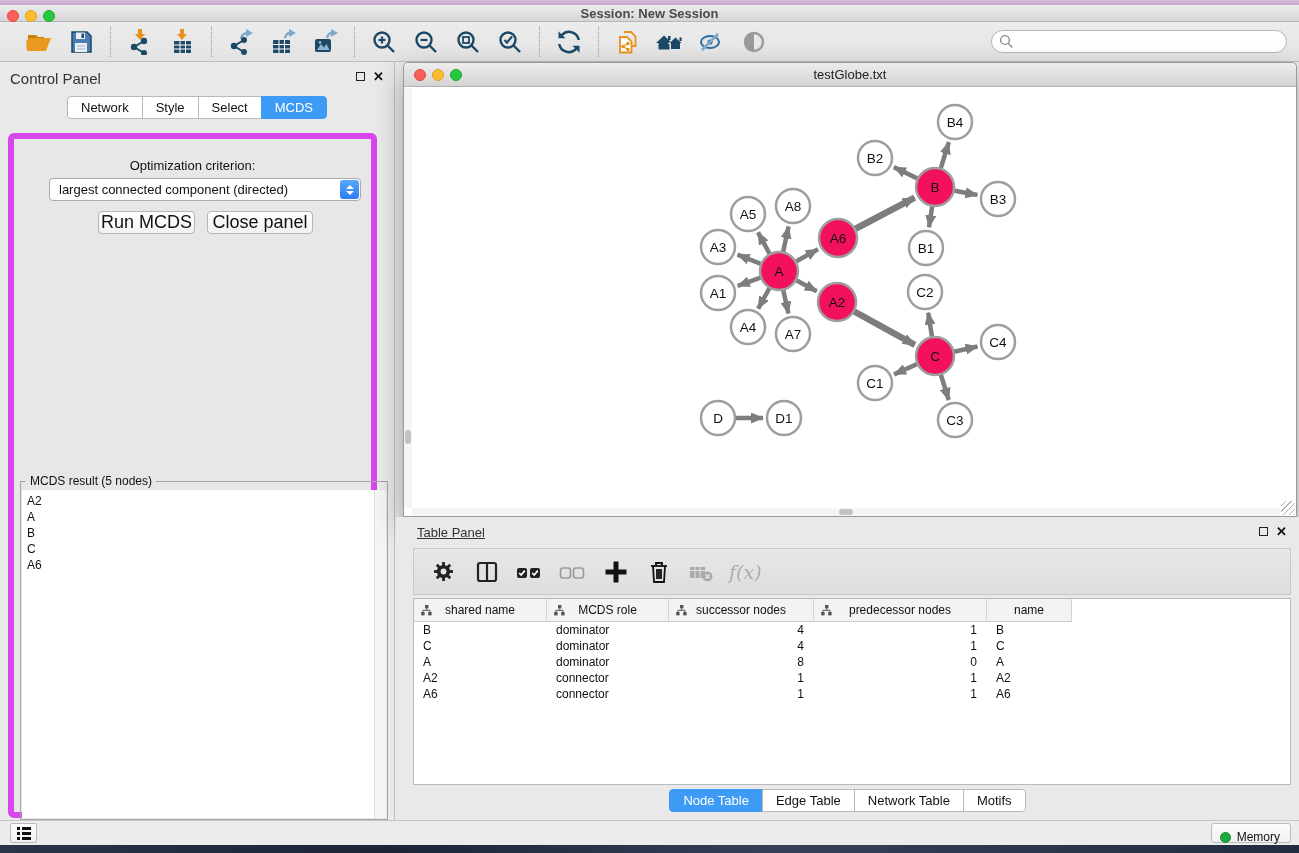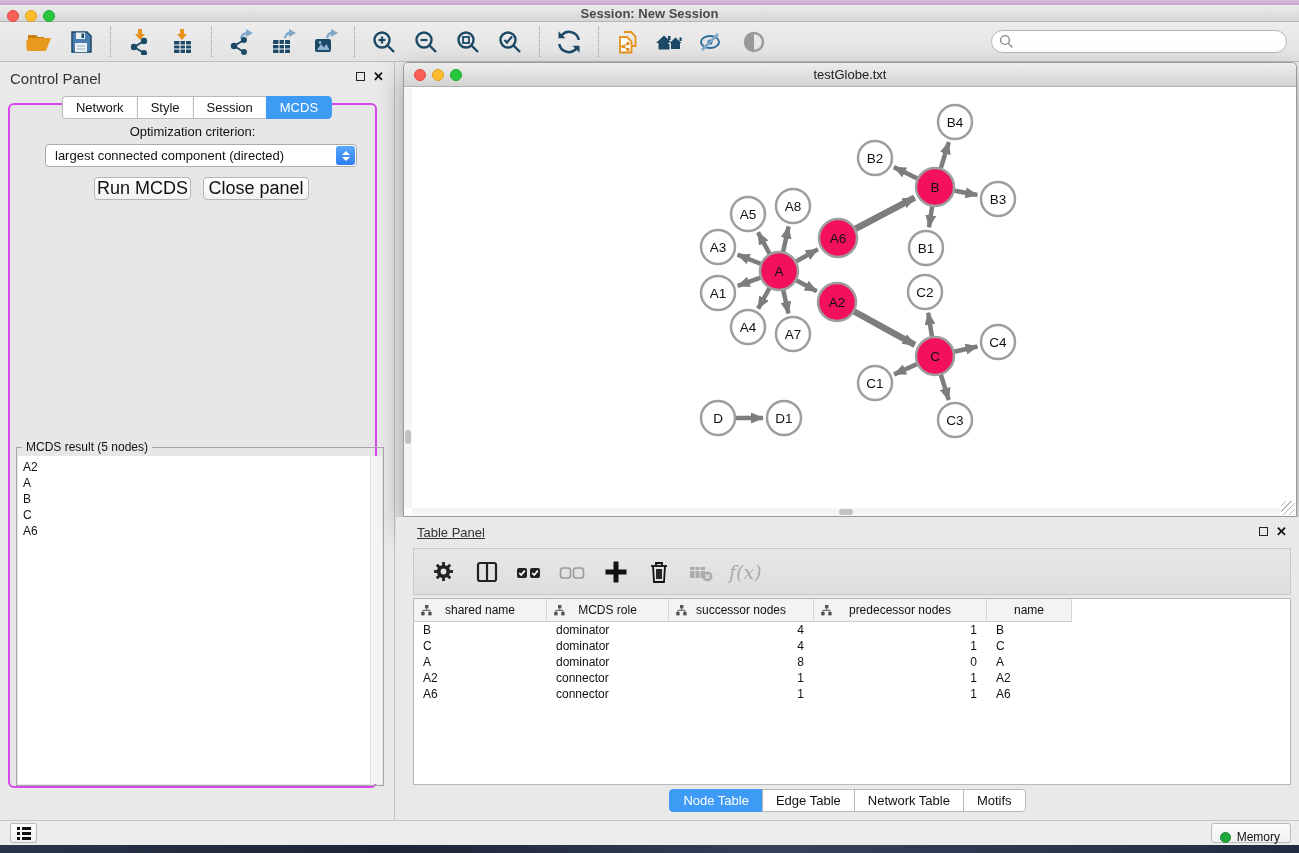--- a/index.html
+++ b/index.html
@@ -38,22 +38,22 @@
   .panel-icons { position:absolute; top:9px; right:10px; display:flex; gap:8px; align-items:center; }
   .float-ico { width:9px; height:9px; border:1.6px solid #222; display:inline-block; }
   .close-ico { font-size:13px; font-weight:bold; color:#111; line-height:11px; }
   .seg-tabs { position:absolute; top:34px; left:50%; transform:translateX(-50%);
               display:flex; z-index:3; }
   .seg-tab { border:1px solid #b9b9b9; background:#fff; padding:3px 13px; font-size:13px;
              color:#111; margin-left:-1px; white-space:nowrap; }
   .seg-tab:first-child { border-radius:4px 0 0 4px; margin-left:0; }
   .seg-tab:last-child { border-radius:0 4px 4px 0; }
   .seg-tab.active { background:#3d9bf5; border-color:#3d9bf5; color:#fff; }
-  .cp-content { position:absolute; left:8px; top:41px; width:369px; height:685px;
-                background:#e7e7e7; border:2px solid #d946ef; border-radius:6px; }
+  .cp-content { position:absolute; left:8px; top:71px; width:369px; height:685px;
+                background:#e7e7e7; border:6px solid #d946ef; border-radius:6px; }
   .crit-label { position:absolute; top:19px; left:0; right:0; text-align:center;
                 font-size:13px; color:#111; }
   .dropdown { position:absolute; top:39px; left:35px; width:312px; height:23px; background:#fff;
               border:1px solid #ababab; border-radius:4px; font-size:13px; color:#111;
               display:flex; align-items:center; padding-left:9px; }
   .dd-stepper { position:absolute; right:1px; top:1px; width:19px; height:19px; border-radius:3px;
                 background:linear-gradient(#55a9f8,#2f7cf6); display:flex; flex-direction:column;
                 align-items:center; justify-content:center; gap:2px; }
   .dd-up { width:0; height:0; border-left:4px solid transparent; border-right:4px solid transparent;
            border-bottom:4px solid #fff; }
@@ -350,21 +350,21 @@
 
   <div class="control-panel">
     <div class="panel-head">Control Panel</div>
     <div class="panel-icons">
       <span class="float-ico"></span>
       <span class="close-ico">✕</span>
     </div>
     <div class="seg-tabs" id="control-tabs">
         <div class="seg-tab">Network</div>
         <div class="seg-tab">Style</div>
-        <div class="seg-tab">Session</div>
+        <div class="seg-tab">Select</div>
         <div class="seg-tab active">MCDS</div>
       </div>
     <div class="cp-content">
       <div class="crit-label">Optimization criterion:</div>
       <div class="dropdown">
         <span>largest connected component (directed)</span>
         <span class="dd-stepper">
           <span class="dd-up"></span>
             <span class="dd-down"></span>
         </span>

